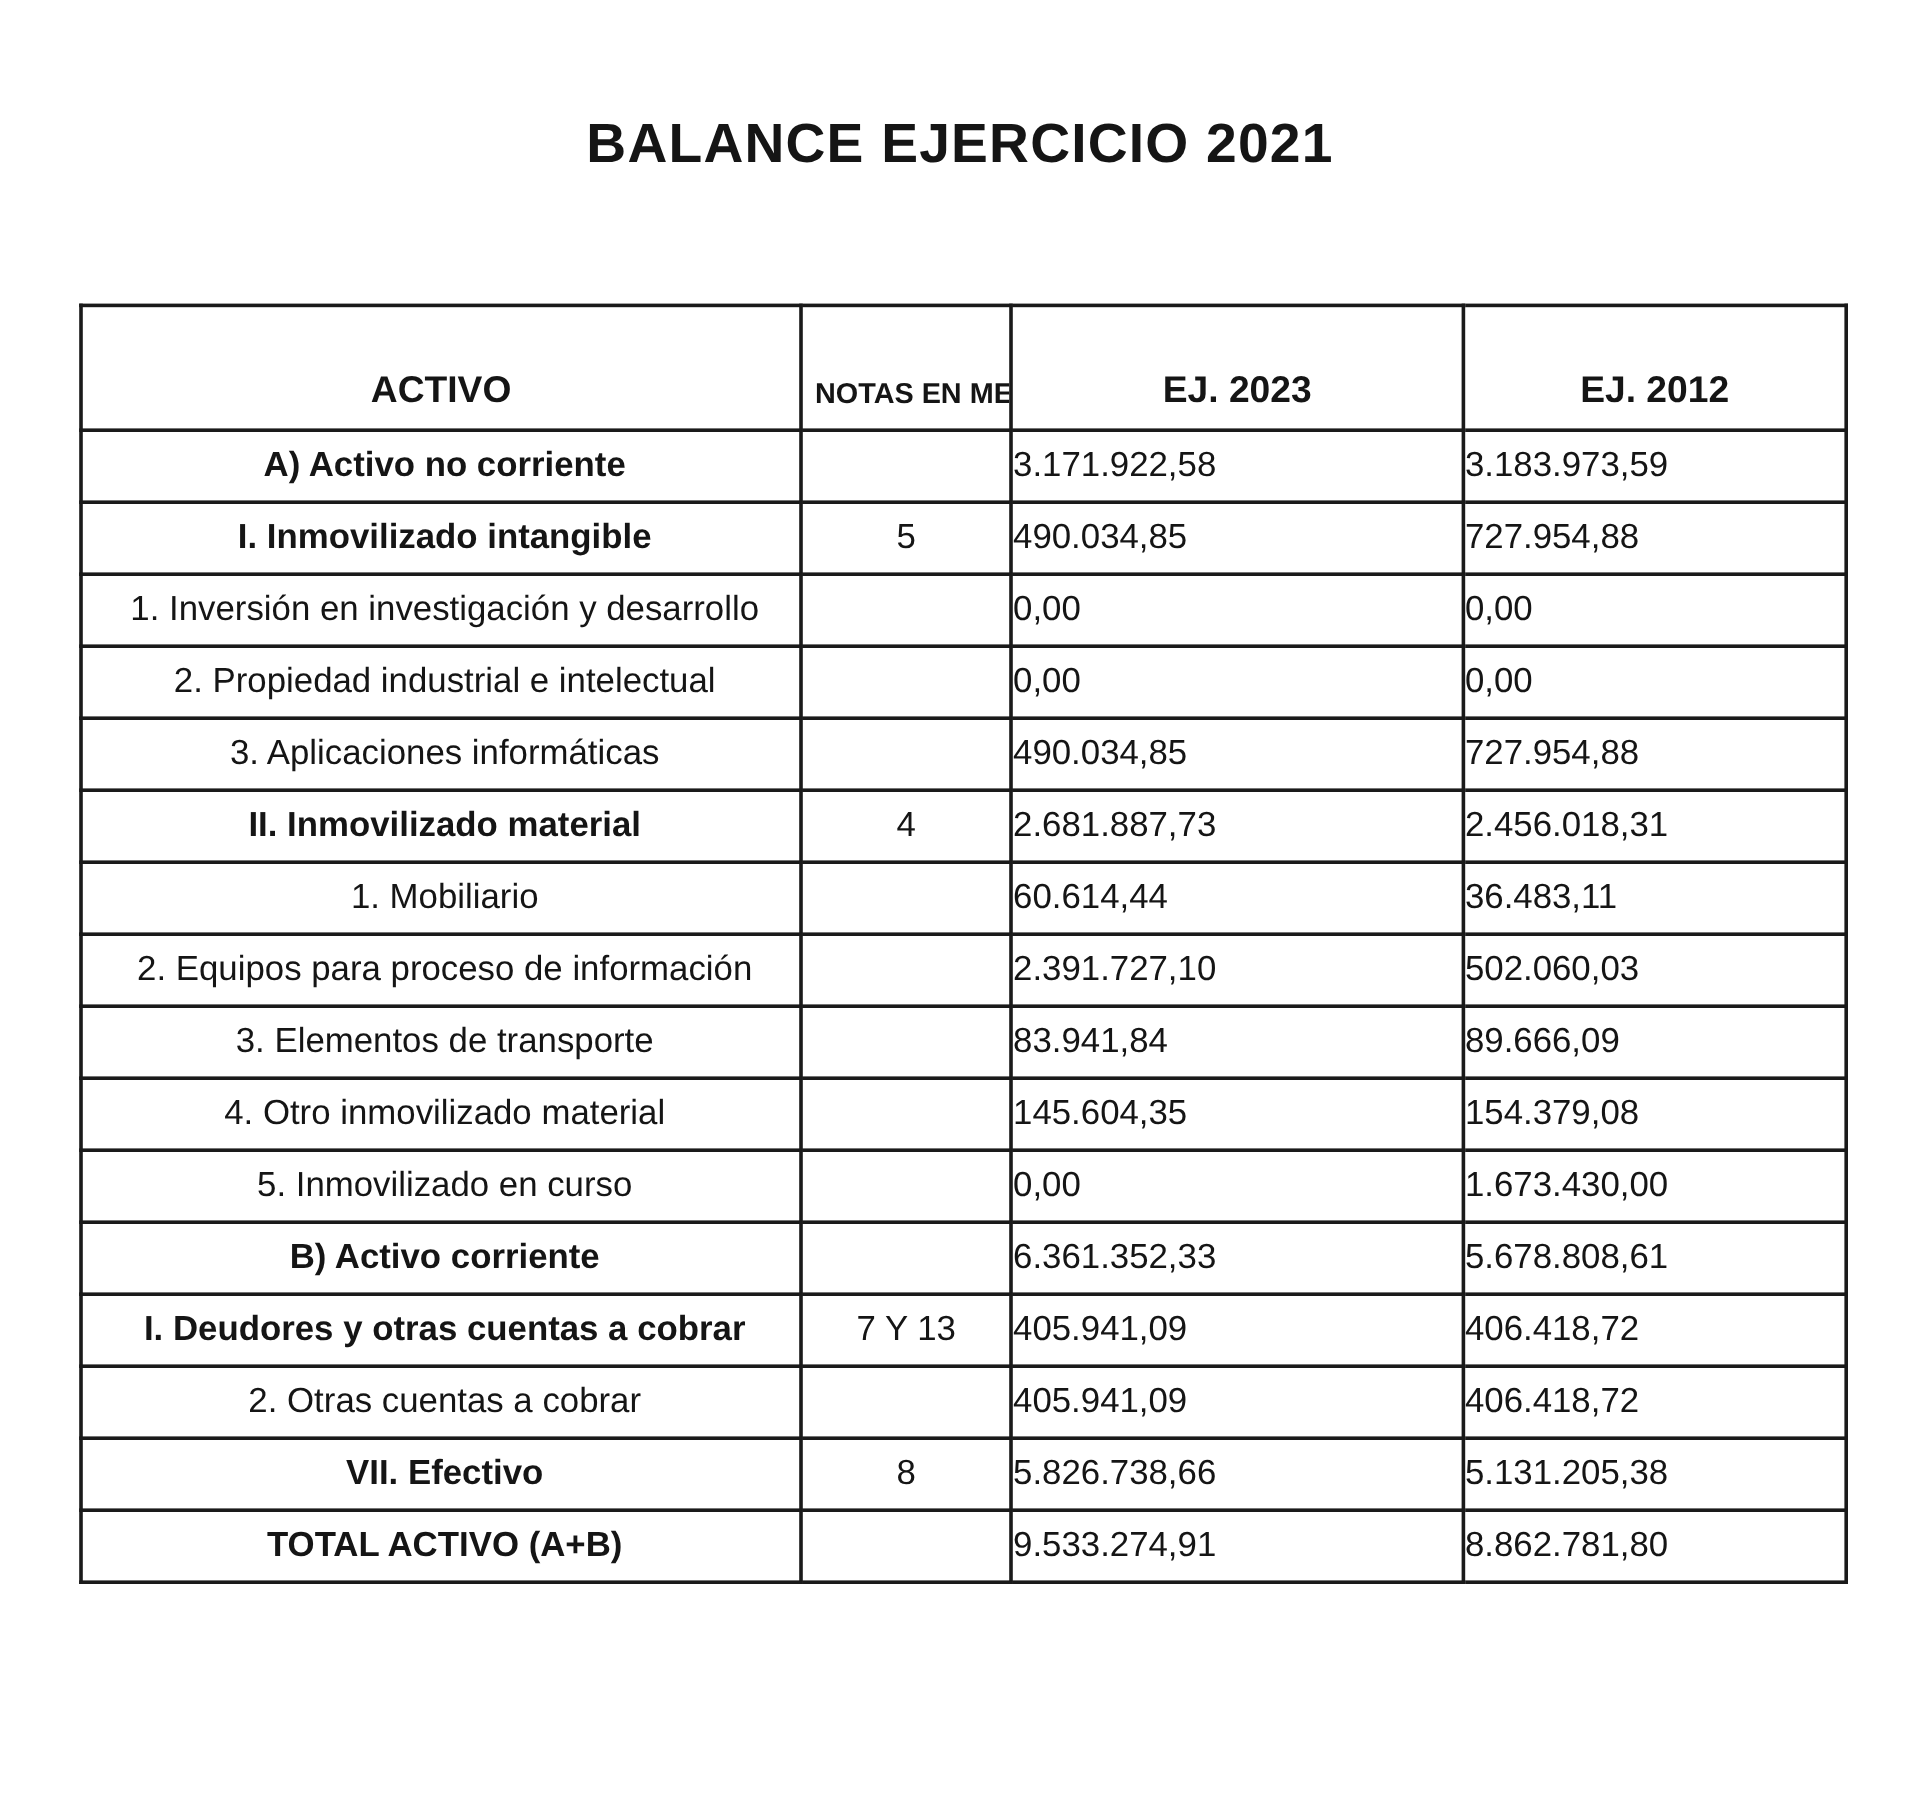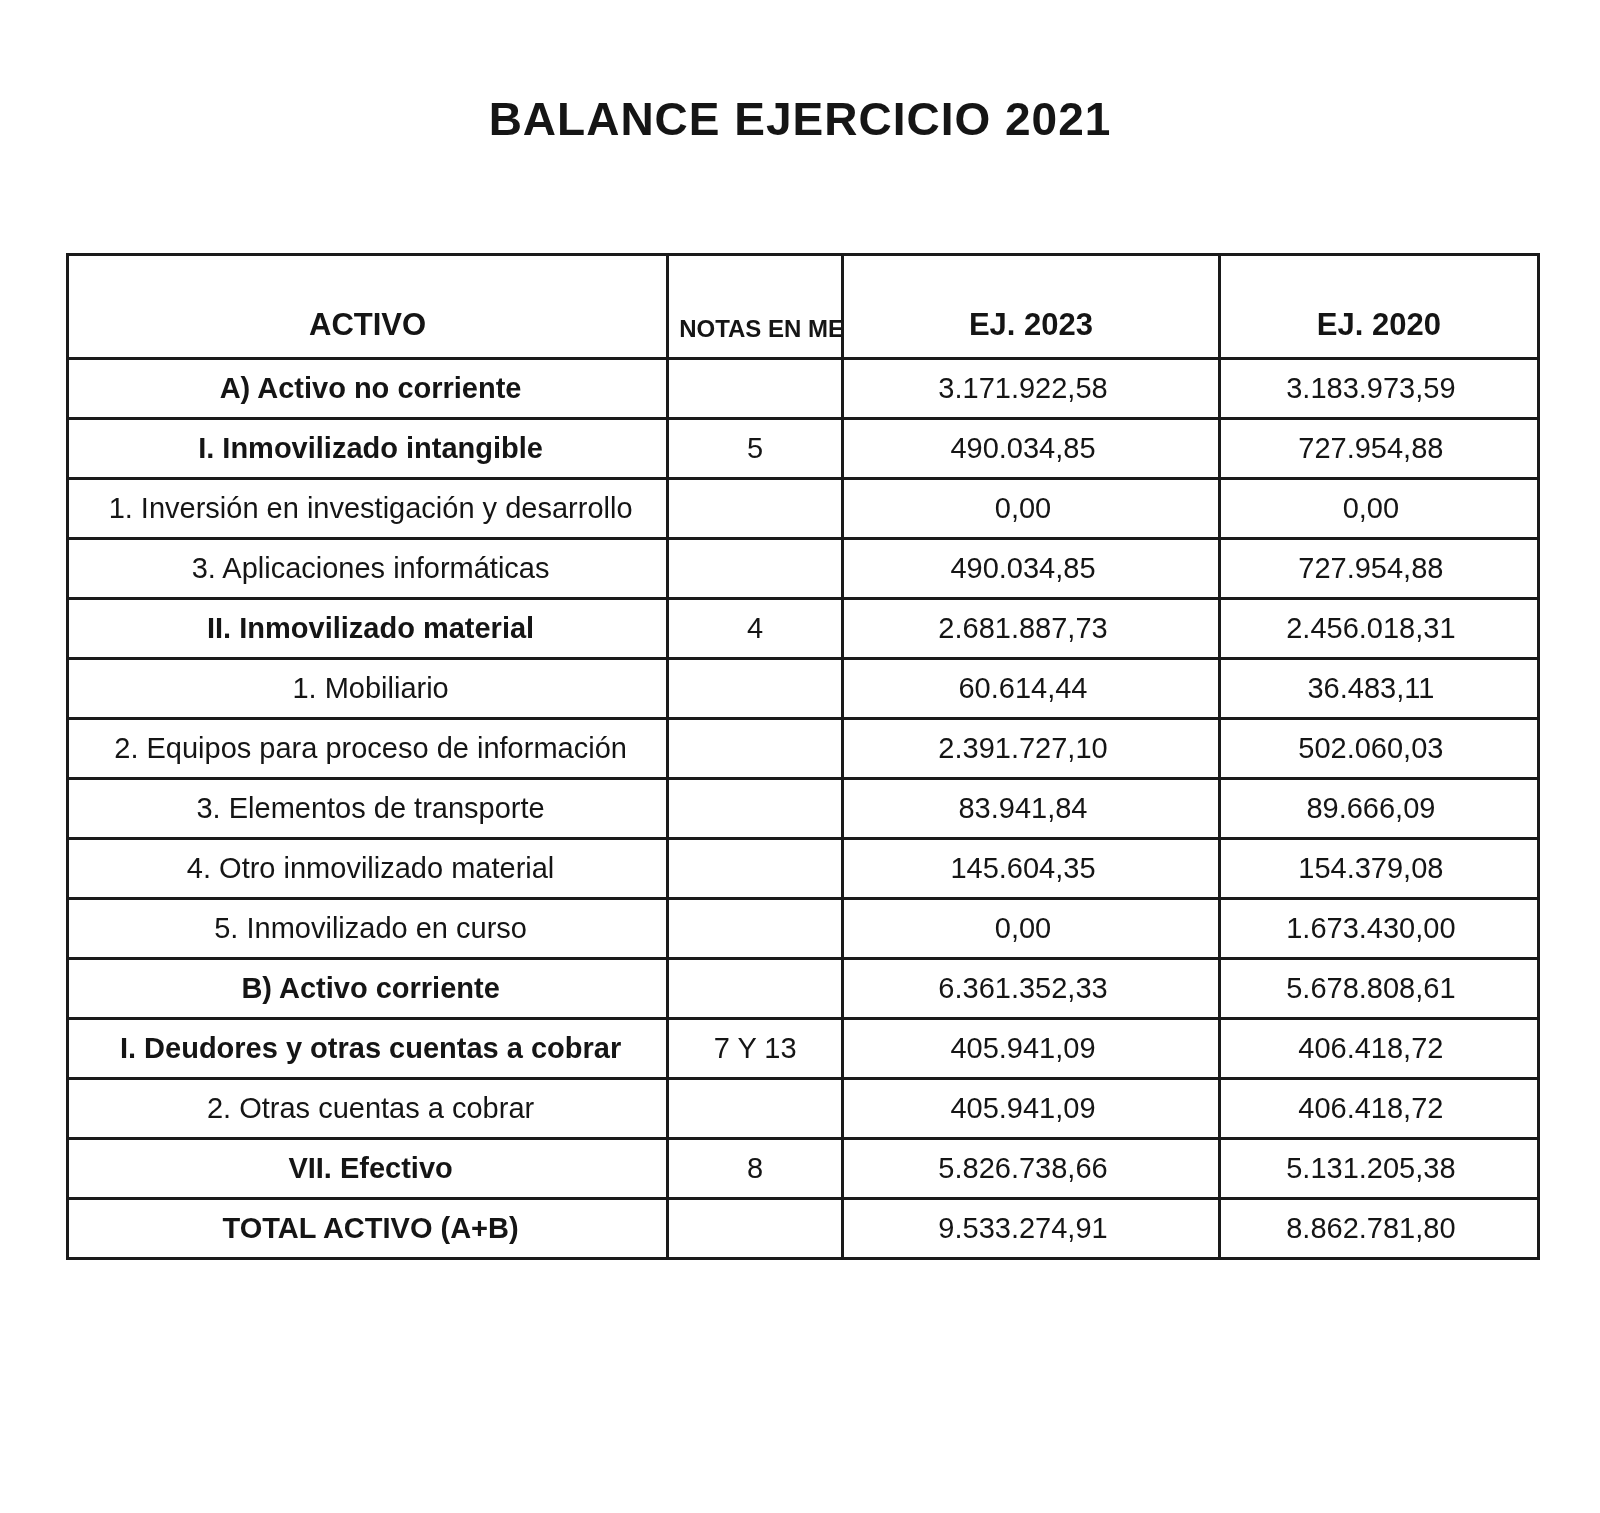--- a/index.html
+++ b/index.html
@@ -77,21 +77,21 @@
     text-align: center;
     padding-left: 12px;
     padding-right: 6px;
   }
 
   td.cell-notes {
     text-align: center;
   }
 
   td.cell-num {
-    text-align: center;
+    text-align: left;
     padding-right: 16px;
   }
 
   tr.bold-row td.cell-label {
     font-weight: bold;
   }
 </style>
 </head>
 <body>
 
@@ -104,21 +104,21 @@
       <col class="c-label">
       <col class="c-notes">
       <col class="c-y2021">
       <col class="c-y2020">
     </colgroup>
     <thead>
       <tr>
         <th class="h-label">ACTIVO</th>
         <th class="h-notes">NOTAS EN MEMORIA</th>
         <th class="h-year">EJ. 2023</th>
-        <th class="h-year">EJ. 2020</th>
+        <th class="h-year">EJ. 2012</th>
       </tr>
     </thead>
     <tbody>
         <tr class="bold-row">
     <td class="cell-label">A) Activo no corriente</td>
     <td class="cell-notes"></td>
     <td class="cell-num">3.171.922,58</td>
     <td class="cell-num">3.183.973,59</td>
   </tr>
         <tr class="bold-row">
@@ -127,20 +127,26 @@
     <td class="cell-num">490.034,85</td>
     <td class="cell-num">727.954,88</td>
   </tr>
         <tr>
     <td class="cell-label">1. Inversión en investigación y desarrollo</td>
     <td class="cell-notes"></td>
     <td class="cell-num">0,00</td>
     <td class="cell-num">0,00</td>
   </tr>
         <tr>
+    <td class="cell-label">2. Propiedad industrial e intelectual</td>
+    <td class="cell-notes"></td>
+    <td class="cell-num">0,00</td>
+    <td class="cell-num">0,00</td>
+  </tr>
+        <tr>
     <td class="cell-label">3. Aplicaciones informáticas</td>
     <td class="cell-notes"></td>
     <td class="cell-num">490.034,85</td>
     <td class="cell-num">727.954,88</td>
   </tr>
         <tr class="bold-row">
     <td class="cell-label">II. Inmovilizado material</td>
     <td class="cell-notes">4</td>
     <td class="cell-num">2.681.887,73</td>
     <td class="cell-num">2.456.018,31</td>

